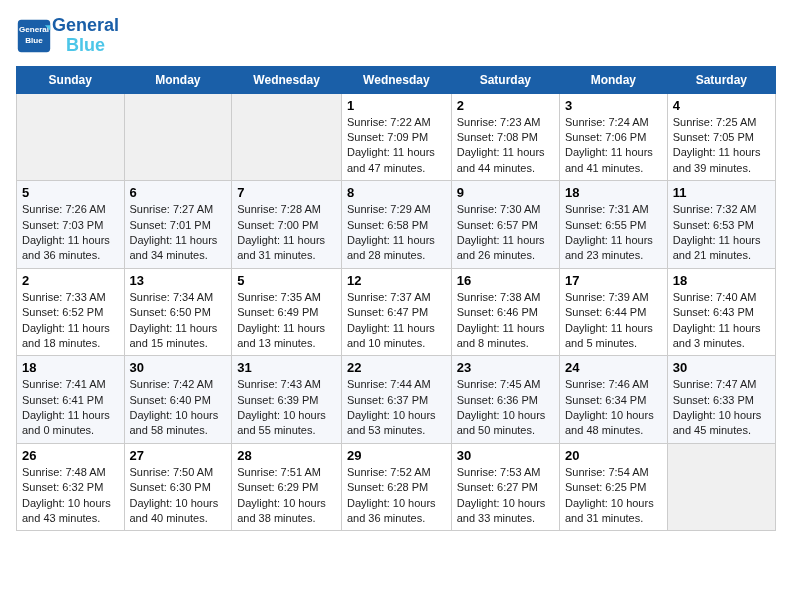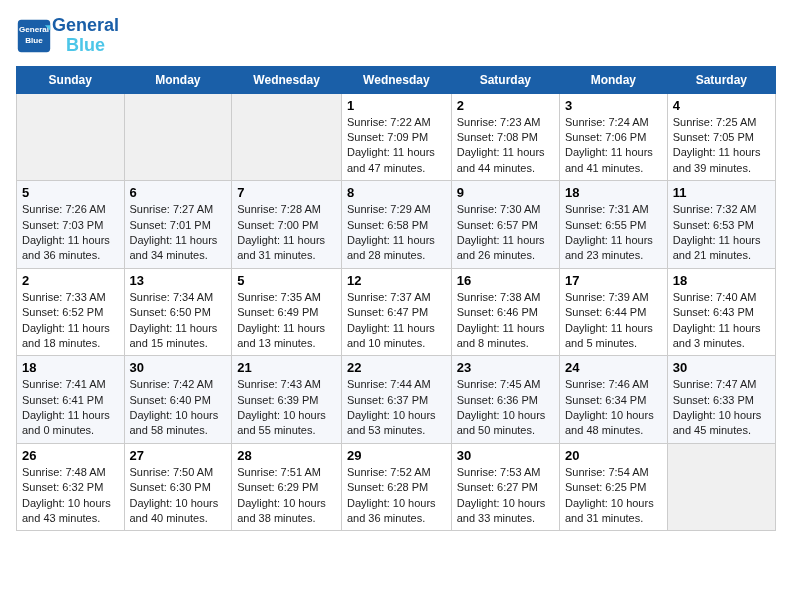--- a/index.html
+++ b/index.html
@@ -209,21 +209,21 @@
       <tr>
         <td>
           <div class="day-num">18</div>
           <div class="cell-text">Sunrise: 7:41 AM<br>Sunset: 6:41 PM<br>Daylight: 11 hours and 0 minutes.</div>
         </td>
         <td>
           <div class="day-num">30</div>
           <div class="cell-text">Sunrise: 7:42 AM<br>Sunset: 6:40 PM<br>Daylight: 10 hours and 58 minutes.</div>
         </td>
         <td>
-          <div class="day-num">21</div>
+          <div class="day-num">31</div>
           <div class="cell-text">Sunrise: 7:43 AM<br>Sunset: 6:39 PM<br>Daylight: 10 hours and 55 minutes.</div>
         </td>
         <td>
           <div class="day-num">22</div>
           <div class="cell-text">Sunrise: 7:44 AM<br>Sunset: 6:37 PM<br>Daylight: 10 hours and 53 minutes.</div>
         </td>
         <td>
           <div class="day-num">23</div>
           <div class="cell-text">Sunrise: 7:45 AM<br>Sunset: 6:36 PM<br>Daylight: 10 hours and 50 minutes.</div>
         </td>

